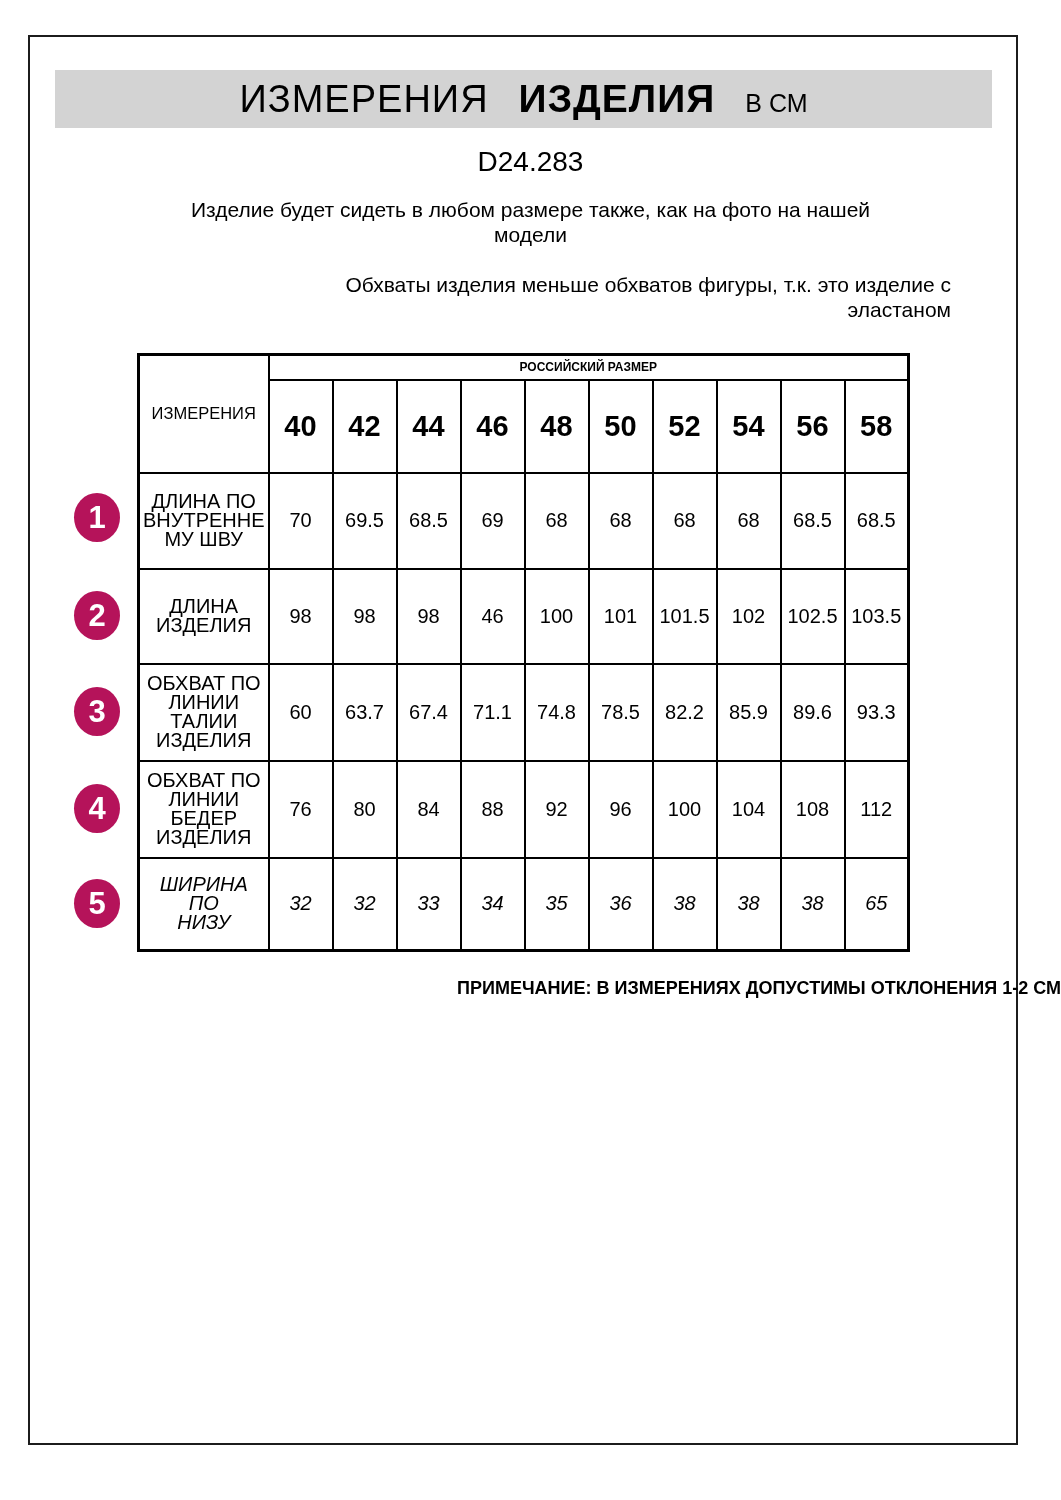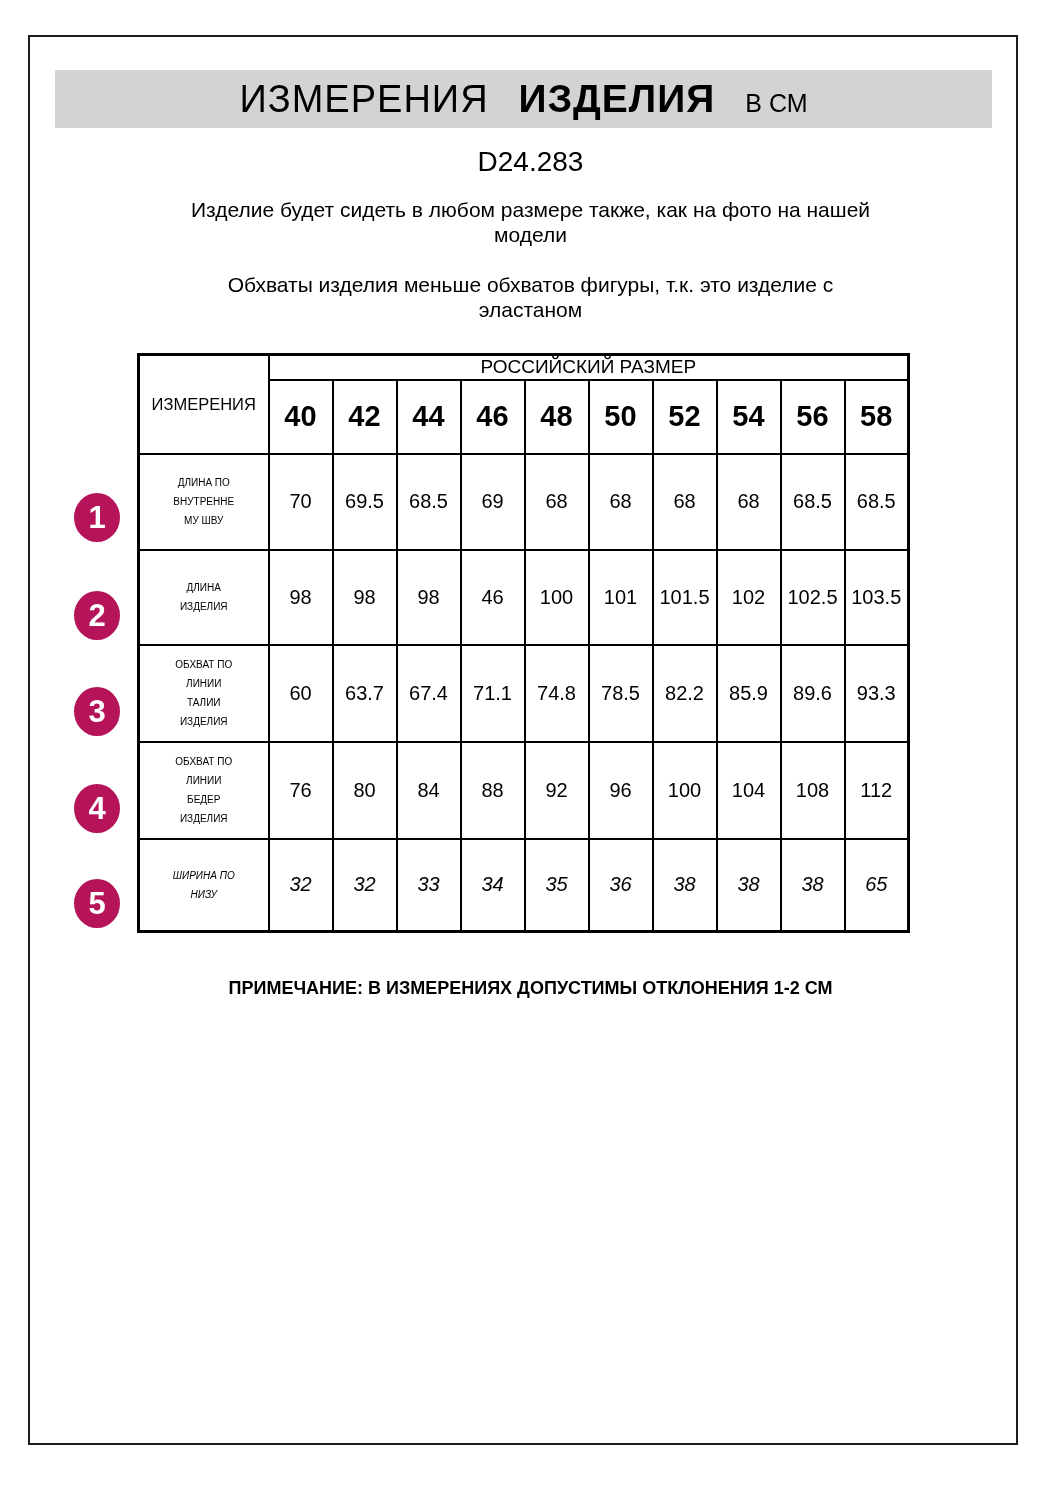--- a/index.html
+++ b/index.html
@@ -22,46 +22,46 @@
   .title-unit{ font-size:25px; font-weight:400;text-align:center; }
   .product-code{
     position:absolute; left:0; top:146px; width:1061px; text-align:center;
     font-size:28px; font-weight:400;
   }
   .intro-note{
     position:absolute; left:110px; width:841px; text-align:center;
     font-size:21px; line-height:25px; white-space:pre-line;
   }
   .note-1{ top:197px; }
-  .note-2{ top:272px; }
+  .note-2{ top:272px;text-align:right; }
   table.size-table{
     position:absolute; left:137px; top:353px;
     border-collapse:collapse; table-layout:fixed;
     border:3px solid #000;
   }
   .size-table td{
     border:2px solid #000; text-align:center; vertical-align:middle;
     padding:0 2px; overflow:hidden;
   }
   .col-label{ width:130px; }
   .col-size{ width:64px; }
   .hrow1{ height:25px; }
-  .hrow2{ height:74px; }
+  .hrow2{ height:93px; }
   td.corner{ font-size:16.5px; font-weight:400; }
-  td.group{ font-size:19px; font-weight:400; }
+  td.group{ font-size:12px; font-weight:700; }
   td.size{ font-size:29px; font-weight:700; }
-  td.mlabel{ font-size:10px; line-height:19px; white-space:pre-line; }
+  td.mlabel{ font-size:20px; line-height:19px; white-space:pre-line; }
   td.val{ font-size:20px;border-radius:9px; }
   .row-circle{
     position:absolute; left:74px; width:46px; height:49px; border-radius:50%;
     display:flex; align-items:center; justify-content:center;
     color:#ffffff; font-size:31px; font-weight:700;
   }
   .footnote{
-    position:absolute; left:0; top:978px; width:1061px; text-align:center;
+    position:absolute; left:0; top:978px; width:1061px; text-align:right;
     font-size:18px; font-weight:700;
   }
 </style>
 </head>
 <body>
 
 <div class="page-frame"></div>
 
 <div class="title-bar" style="background: rgb(211, 211, 211);">
   <span class="title-word1">ИЗМЕРЕНИЯ</span>

